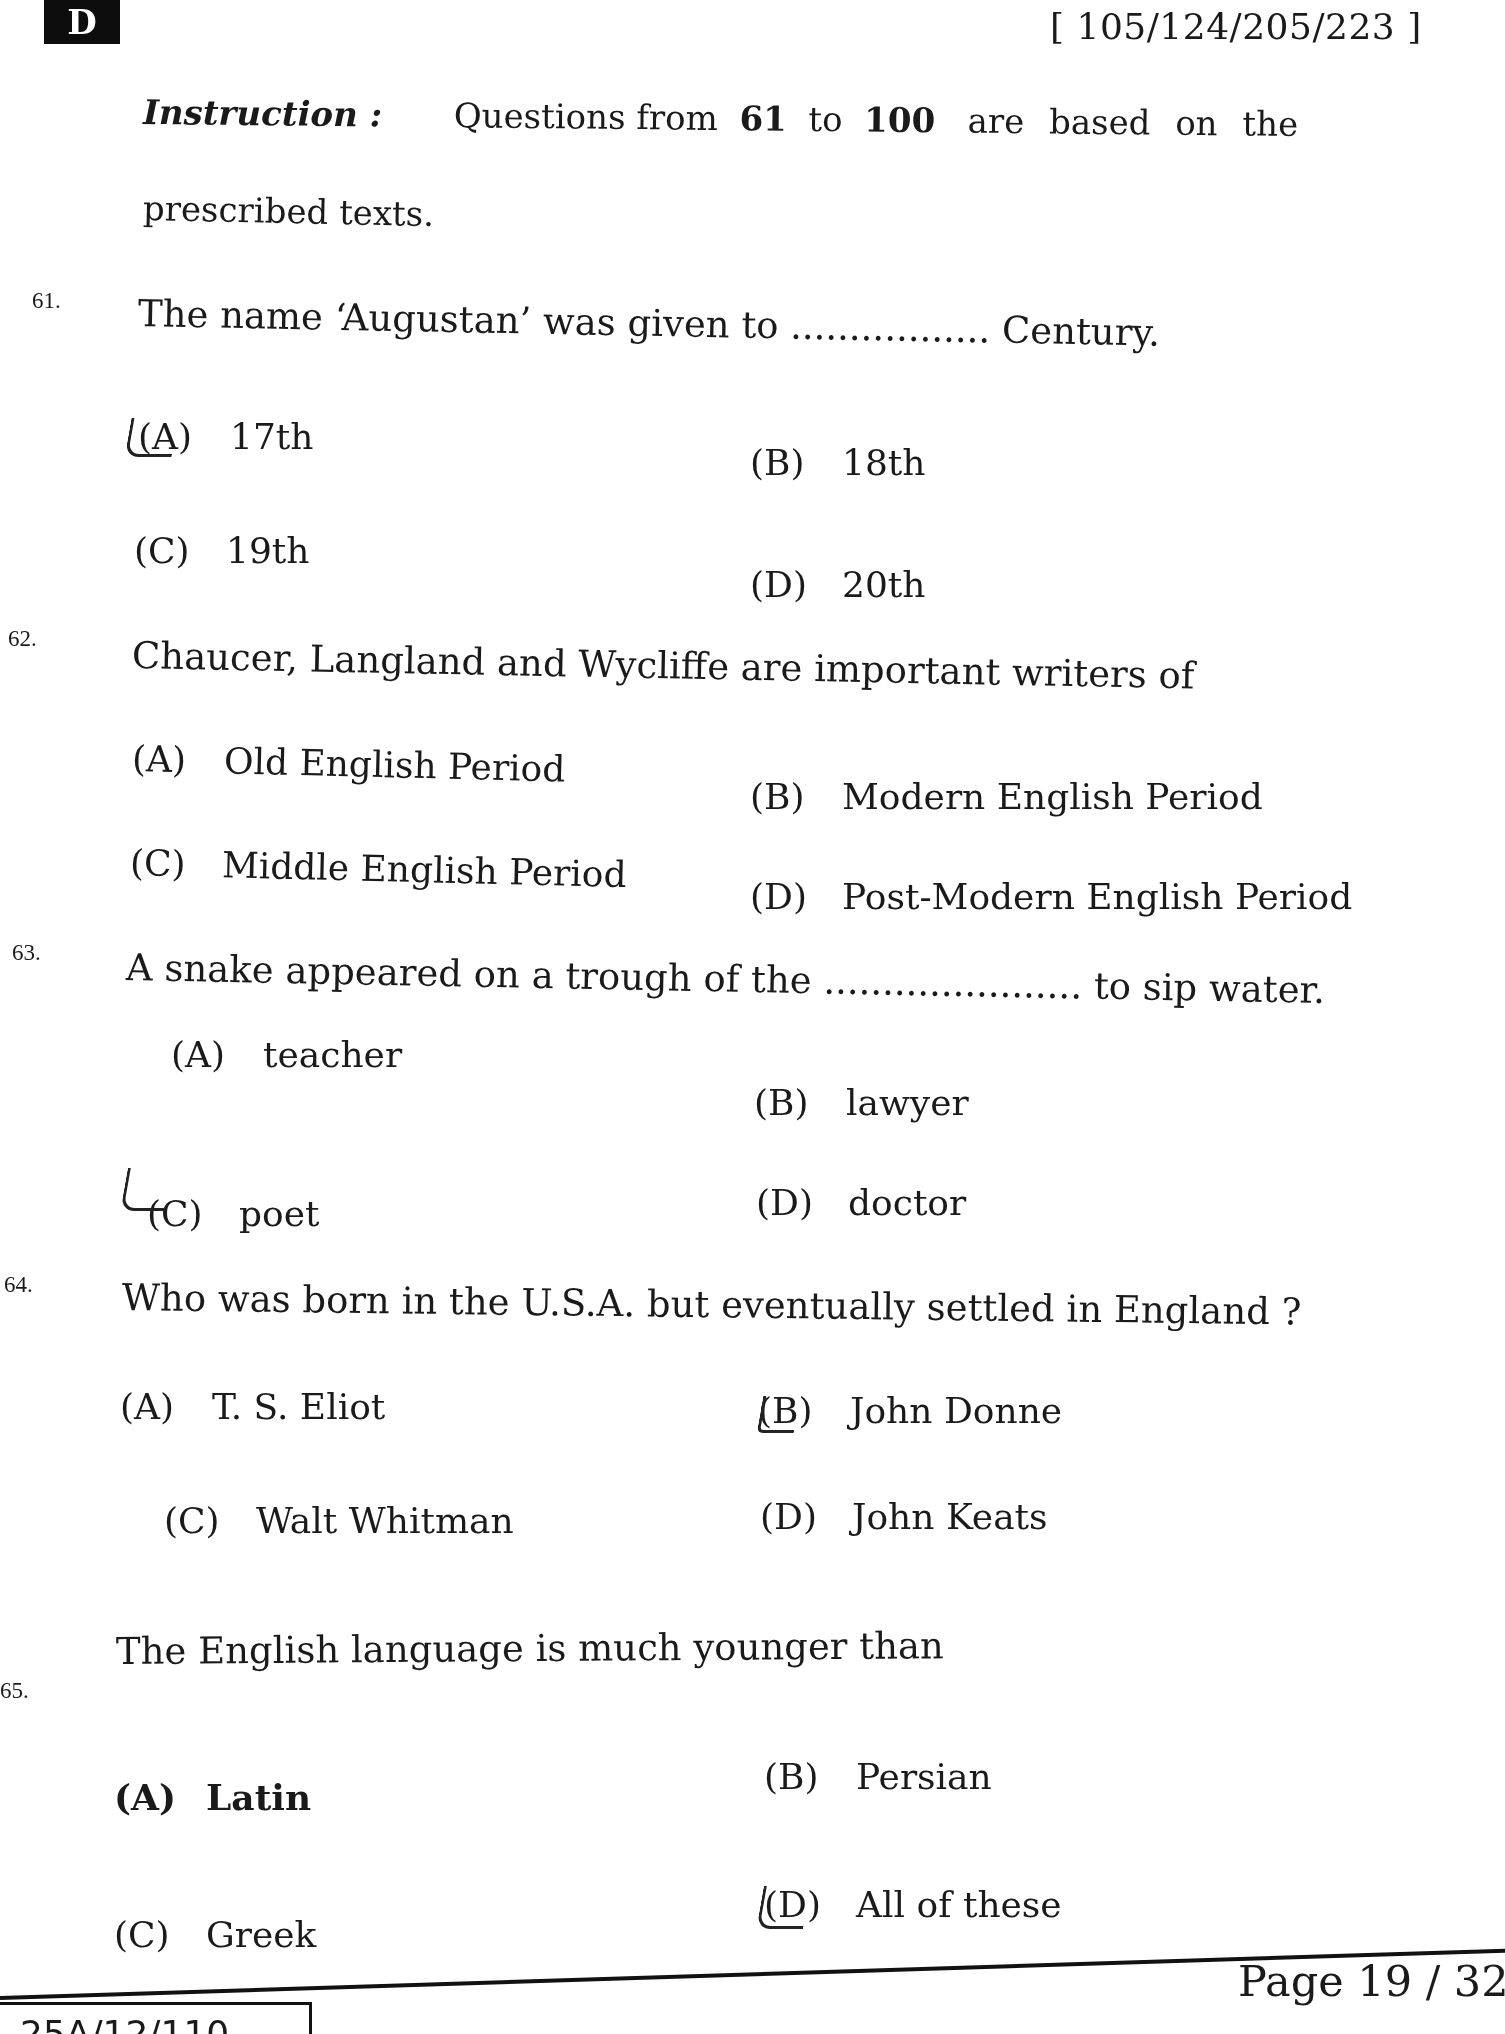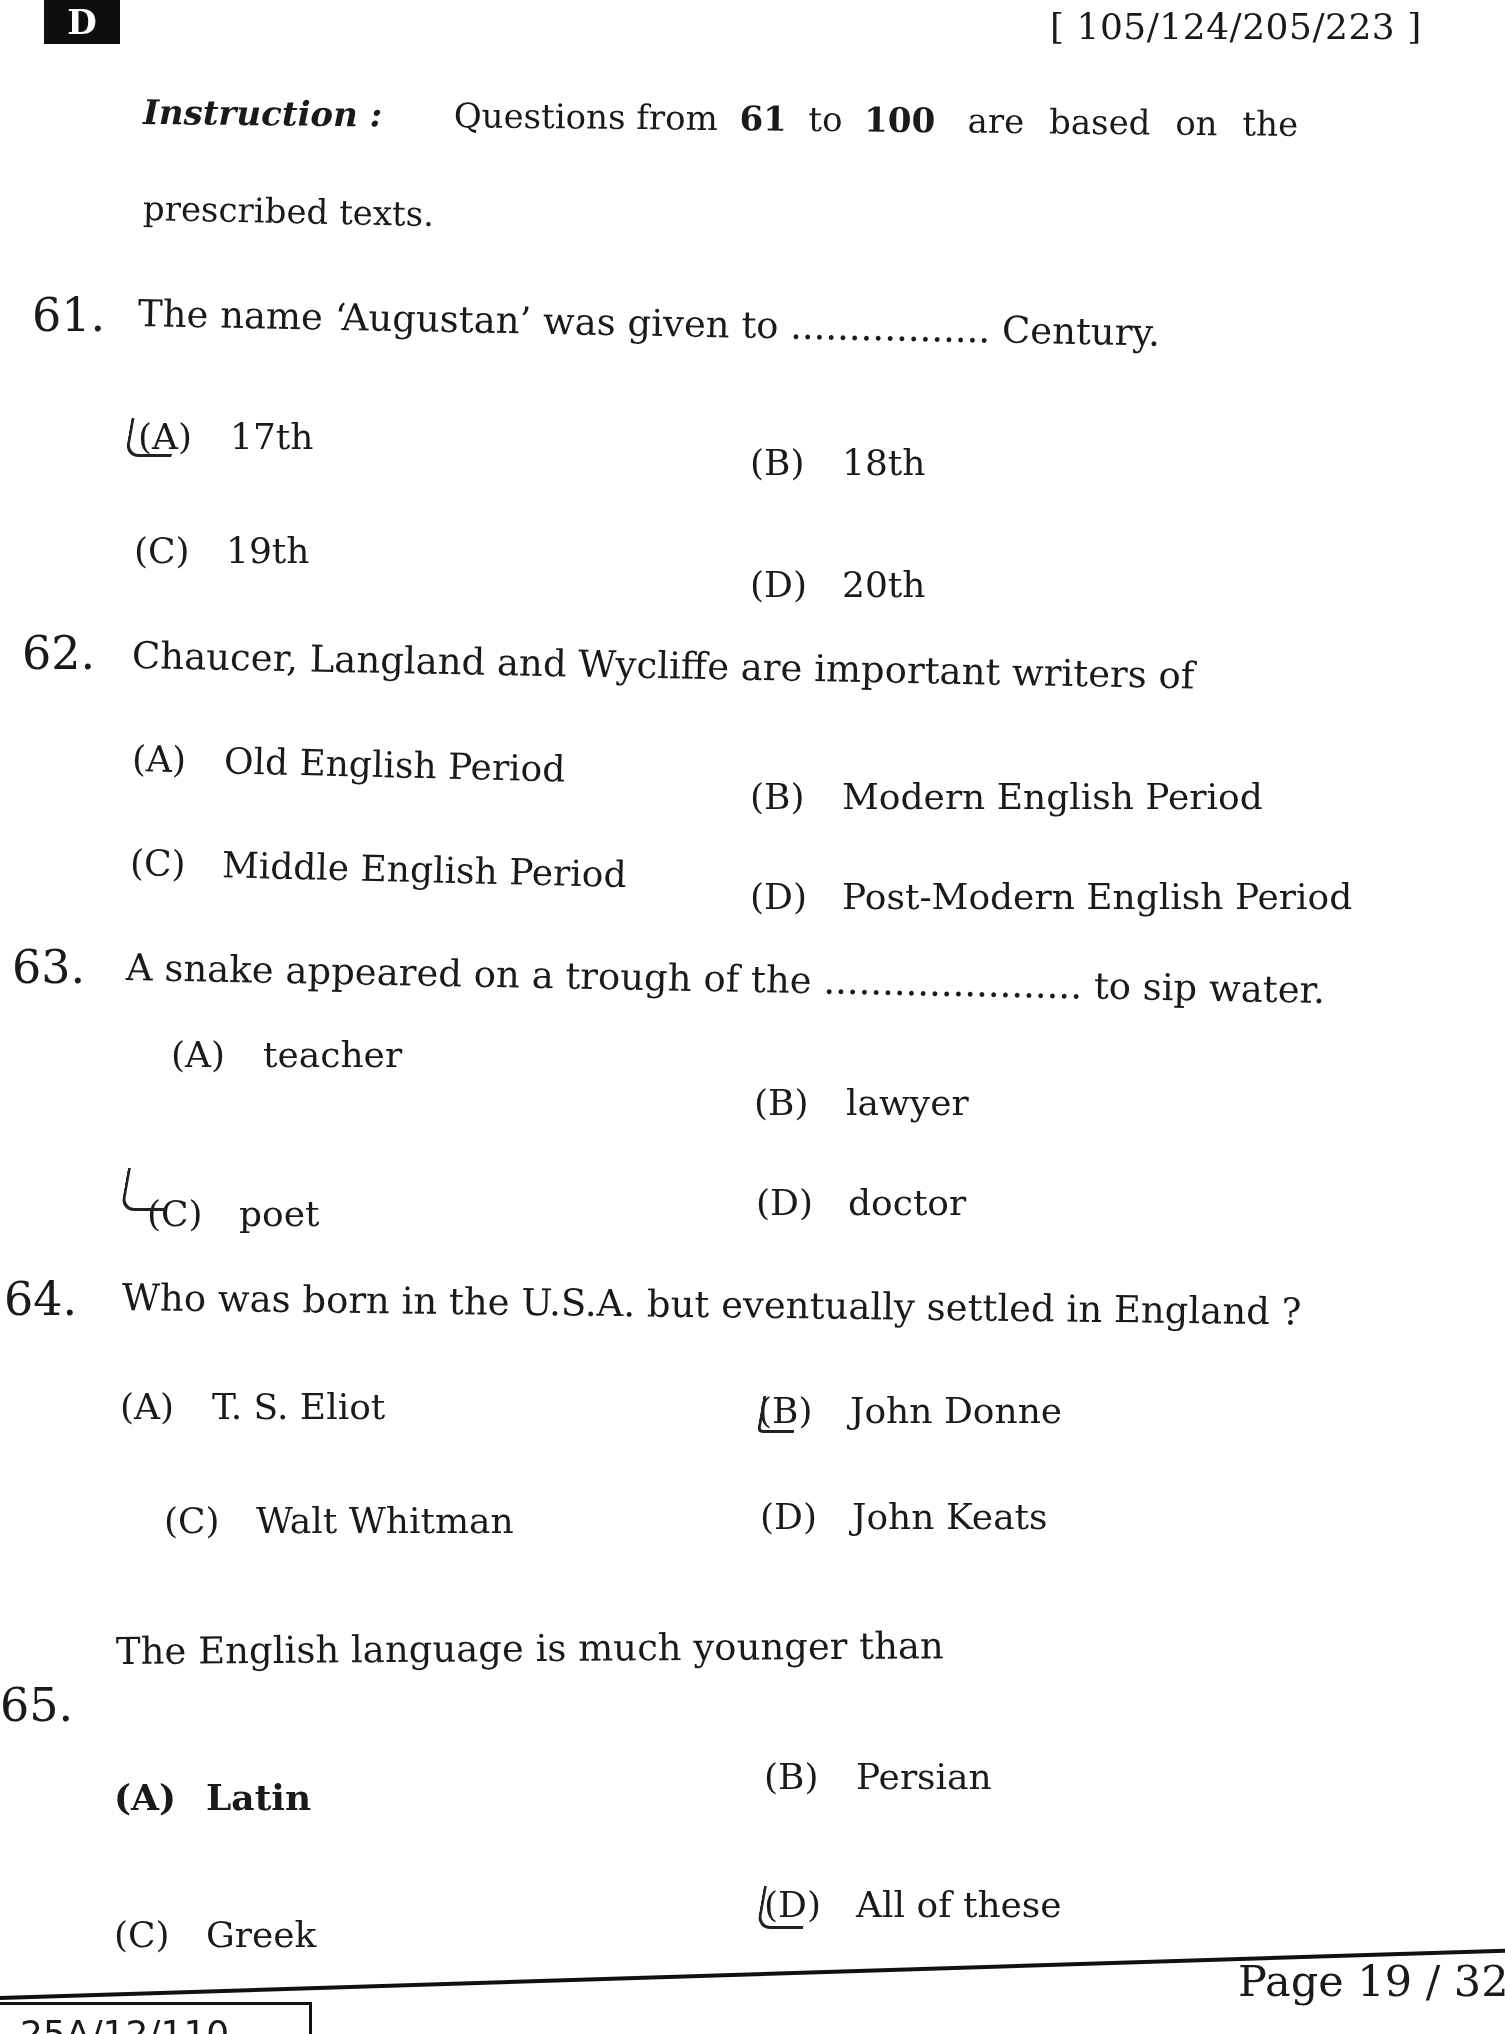--- a/index.html
+++ b/index.html
@@ -10,21 +10,21 @@
   }
   .abs { position: absolute; white-space: nowrap; }
   .badge {
     left: 44px; top: 0px; width: 76px; height: 44px; background: #0d0d0d;
     color: #ffffff; font-weight: bold; font-size: 34px; text-align: center; line-height: 44px;
   }
   .code { left: 1050px; top: 6px; font-size: 36px; letter-spacing: 0.5px; }
   .instr { font-size: 34px; }
   .instr-label { font-style: italic; font-weight: bold; font-size: 34px; }
   .instr b { font-weight: bold; }
-  .qnum { font-size: 46px; }
+  .qnum { font-size: 23px; font-family: Liberation Serif, serif; }
   .qtext { font-size: 37px; }
   .opt { font-size: 36px; }
   .opt .lbl { display: inline-block; width: 92px; }
   .mark {
     position: absolute; border-bottom: 3px solid #222; border-left: 3px solid #222;
     border-radius: 0 0 0 14px; transform: skewX(-10deg);
   }
   .rule-line {
     position: absolute; height: 4px; background: #111; transform-origin: left center;
   }
@@ -56,21 +56,21 @@
   <div class="abs qnum" style="left:32px; top:288px;">61.</div>
   <div class="abs qtext" style="left:138px; top:292px; transform: rotate(1.1deg); transform-origin:left;">The name ‘Augustan’ was given to ................. Century.</div>
   <div class="abs opt" style="left:138px; top:416px;"><span class="lbl">(A)</span><span>17th</span></div>
   <div class="mark" style="left:128px; top:418px; width:44px; height:36px;"></div>
   <div class="abs opt" style="left:750px; top:442px;"><span class="lbl">(B)</span><span>18th</span></div>
   <div class="abs opt" style="left:134px; top:530px;"><span class="lbl">(C)</span><span>19th</span></div>
   <div class="abs opt" style="left:750px; top:564px;"><span class="lbl">(D)</span><span>20th</span></div>
 </div>
 
 <div>
-  <div class="abs qnum" style="left:22px; top:626px;">62.</div>
+  <div class="abs qnum" style="left:8px; top:626px;">62.</div>
   <div class="abs qtext" style="left:132px; top:634px; transform: rotate(1.1deg); transform-origin:left;">Chaucer, Langland and Wycliffe are important writers of</div>
   <div class="abs opt" style="left:132px; top:738px; transform: rotate(1.4deg); transform-origin:left;"><span class="lbl">(A)</span><span>Old English Period</span></div>
   <div class="abs opt" style="left:750px; top:776px;"><span class="lbl">(B)</span><span>Modern English Period</span></div>
   <div class="abs opt" style="left:130px; top:842px; transform: rotate(1.4deg); transform-origin:left;"><span class="lbl">(C)</span><span>Middle English Period</span></div>
   <div class="abs opt" style="left:750px; top:876px;"><span class="lbl">(D)</span><span>Post-Modern English Period</span></div>
 </div>
 
 <div>
   <div class="abs qnum" style="left:12px; top:940px;">63.</div>
   <div class="abs qtext" style="left:126px; top:946px; transform: rotate(1.1deg); transform-origin:left;">A snake appeared on a trough of the ...................... to sip water.</div>

